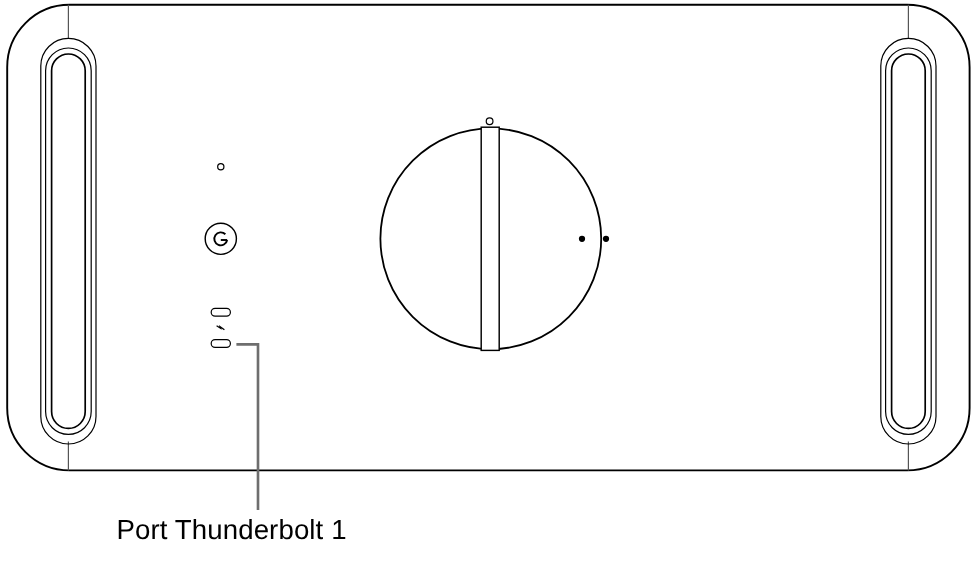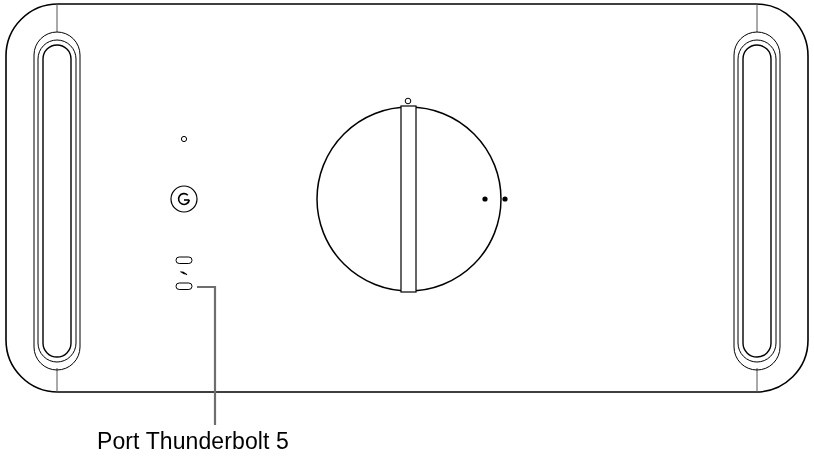--- a/index.html
+++ b/index.html
@@ -54,13 +54,13 @@
 
   <g>
     <circle cx="409" cy="199" r="92" fill="none" stroke="#000" stroke-width="1.5"></circle>
     <rect x="401" y="106" width="15" height="186" fill="#fff" stroke="#000" stroke-width="1.2"></rect>
     <circle cx="408" cy="101" r="2.8" fill="none" stroke="#000" stroke-width="1"></circle>
   </g>
   <circle cx="485" cy="199" r="2.6" fill="#000"></circle>
   <circle cx="505" cy="199" r="2.6" fill="#000"></circle>
 </svg>
 
-<div class="label">Port Thunderbolt 5</div>
+<div class="label">Port Thunderbolt 1</div>
 
 </body></html>

